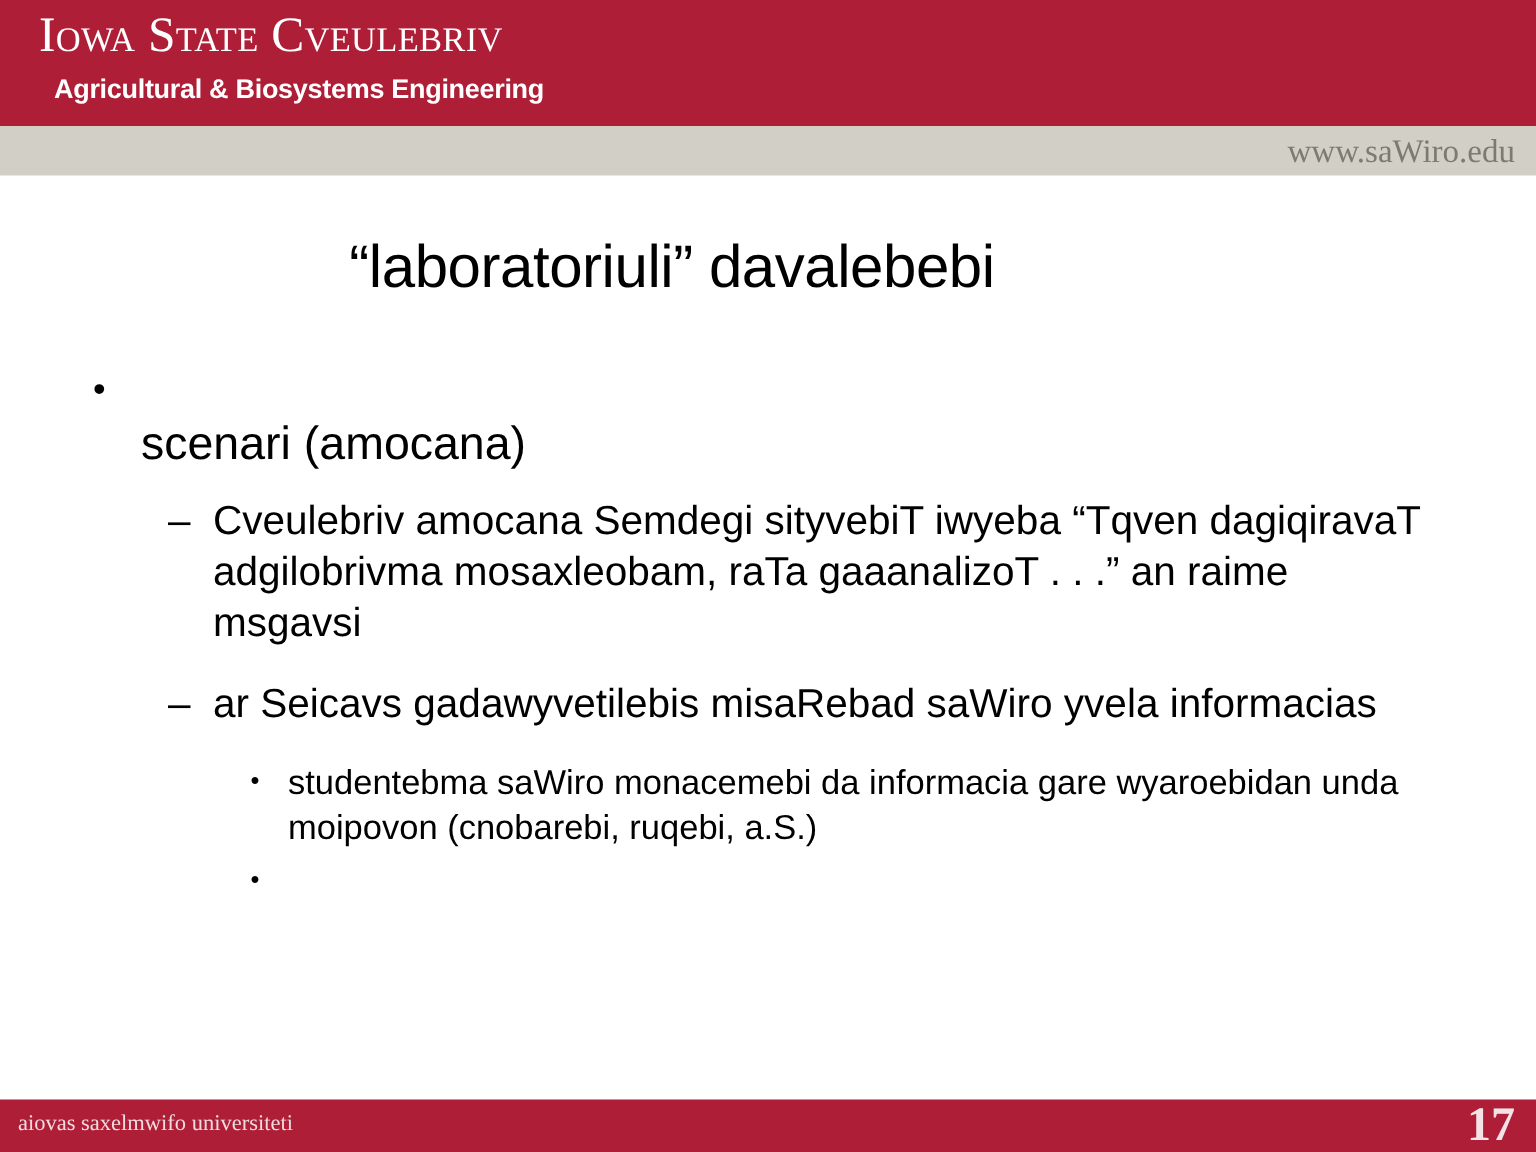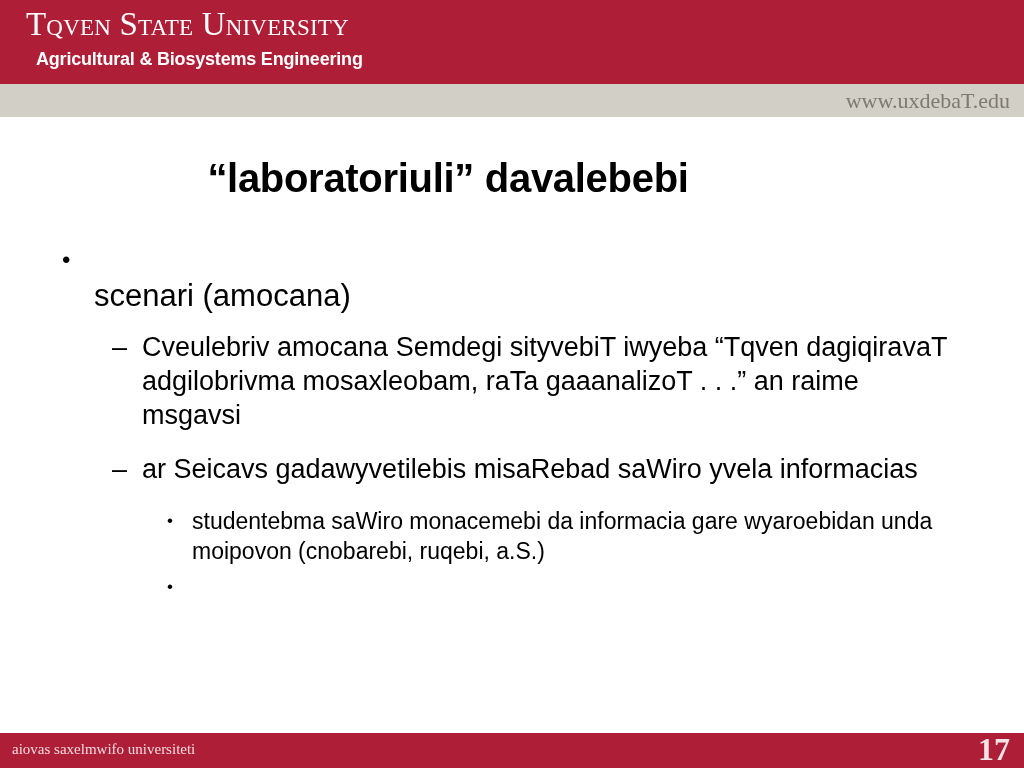--- a/index.html
+++ b/index.html
@@ -71,21 +71,21 @@
   .slide-title {
     position: absolute;
     left: 0;
     top: 154px;
     width: 896px;
     text-align: center;
     color: #000000;
     font-family: "Liberation Sans", sans-serif;
     font-size: 40px;
     line-height: 48px;
-    font-weight: bold;
+    font-weight: normal;
     letter-spacing: -0.3px;
   }
 
   .content {
     position: absolute;
     left: 0;
     top: 240px;
     width: 1024px;
   }
 
@@ -184,27 +184,27 @@
     font-size: 32px;
     line-height: 36px;
     font-weight: bold;
   }
 </style>
 </head>
 <body>
 
 <div class="header-band"></div>
 
-<div class="wordmark">Tqven State University</div>
+<div class="wordmark">Iowa State Cveulebriv</div>
 
 <div class="dept-line">Agricultural &amp; Biosystems Engineering</div>
 
 <div class="gray-band"></div>
 
-<div class="site-url">www.uxdebaT.edu</div>
+<div class="site-url">www.saWiro.edu</div>
 
 <div class="slide-title">“laboratoriuli” davalebebi</div>
 
 <div class="content">
 
   <div class="bullet-row lvl1">
     <span class="marker">•</span>
     <span class="btext">scenari (amocana)</span>
   </div>
 

